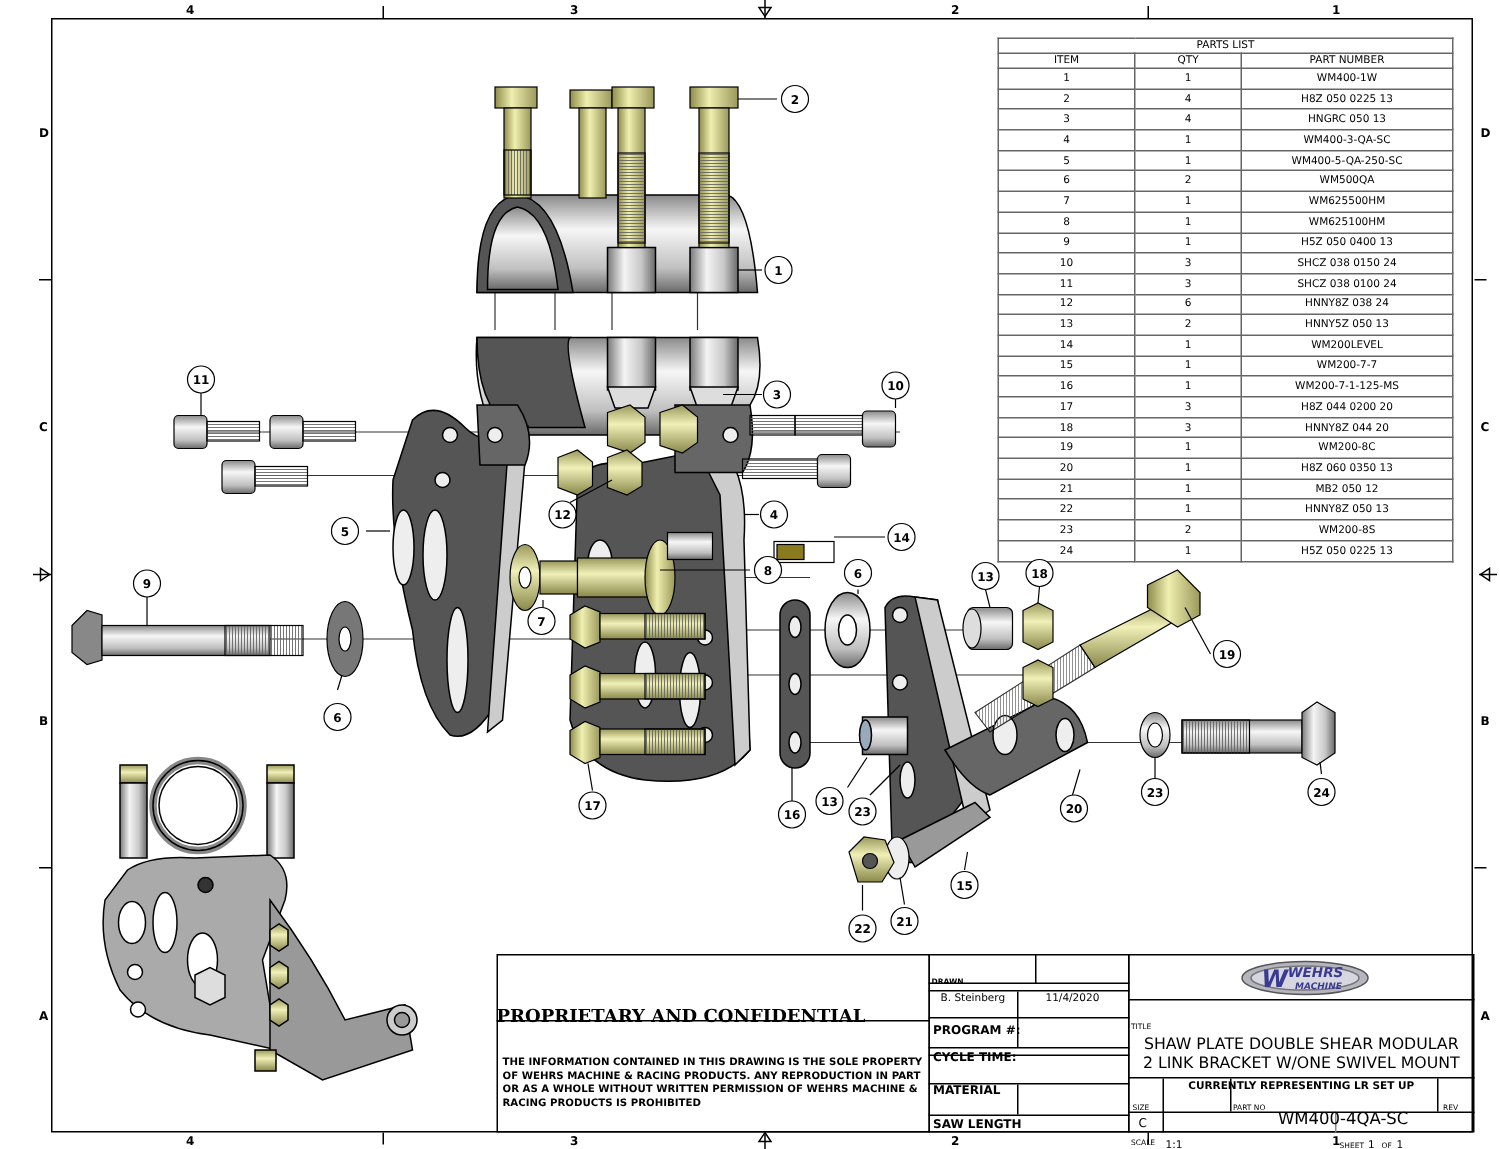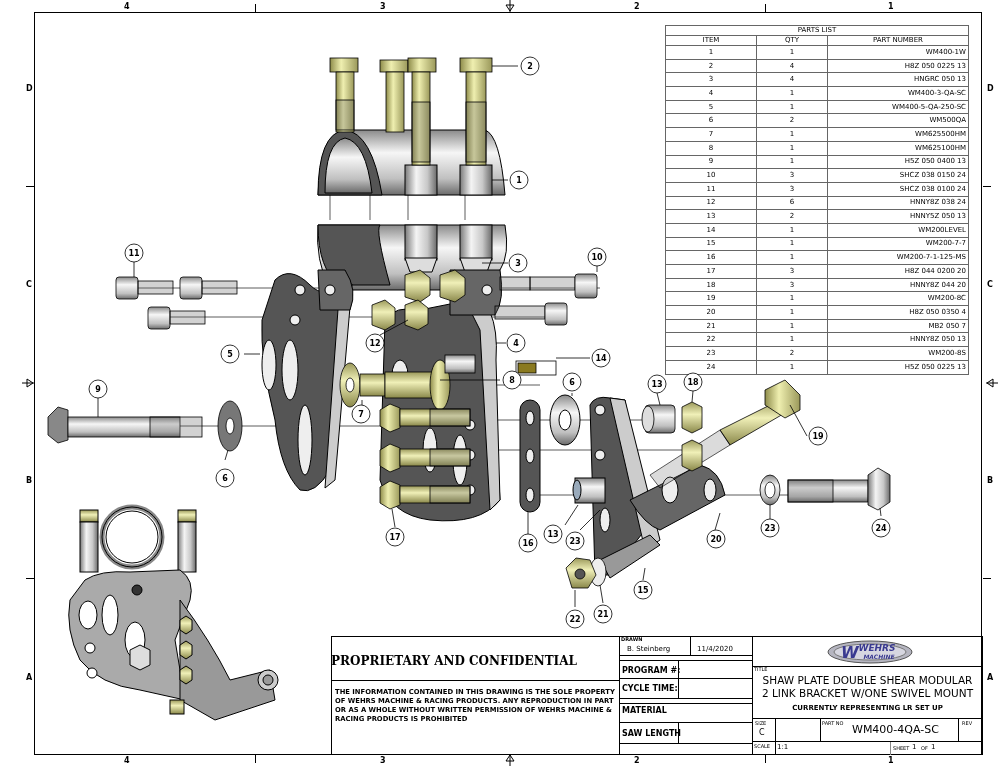--- a/index.html
+++ b/index.html
@@ -7,24 +7,24 @@
   .abs{position:absolute;}
   .frame{position:absolute;left:34px;top:12px;width:948px;height:743px;border:1px solid #000;box-sizing:border-box;}
   .zone{position:absolute;font-size:8px;font-weight:bold;font-family:"DejaVu Sans",sans-serif;}
   .tick-v{position:absolute;width:1px;height:8px;background:#000;}
   .tick-h{position:absolute;height:1px;width:8px;background:#000;}
   
   .parts{position:absolute;left:665px;top:25px;width:304px;border-collapse:collapse;font-size:7px;font-family:"DejaVu Sans",sans-serif;}
   .parts td,.parts th{border:1px solid #666;padding:0 2px;height:12.7px;line-height:11px;font-weight:normal;}
   .parts th{height:9px;line-height:9px;}
   .parts td.c{text-align:center;}
-  .parts td.l{text-align:right;margin-left:36px;}
+  .parts td.l{text-align:center;margin-left:36px;}
   
   .tb{position:absolute;border:1px solid #000;box-sizing:border-box;}
-  .tbl{position:absolute;font-family:"DejaVu Sans",sans-serif;font-weight:bold;}
+  .tbl{position:absolute;font-family:"DejaVu Sans",sans-serif;font-weight:bold;margin-top:16px;}
   .small{font-size:5px;font-weight:normal;}
   svg text{font-family:"DejaVu Sans",sans-serif;}
 </style>
 </head>
 <body>
 
 <div class="frame"></div>
 
 <span class="zone" style="left:124px;top:2px;">4</span>
 <span class="zone" style="left:380px;top:2px;">3</span>
@@ -173,26 +173,26 @@
         <td class="l">HNNY8Z 044 20</td>
       </tr>
       <tr>
         <td class="c">19</td>
         <td class="c">1</td>
         <td class="l">WM200-8C</td>
       </tr>
       <tr>
         <td class="c">20</td>
         <td class="c">1</td>
-        <td class="l">H8Z 050 0350 4</td>
+        <td class="l">H8Z 060 0350 13</td>
       </tr>
       <tr>
         <td class="c">21</td>
         <td class="c">1</td>
-        <td class="l">MB2 050 7</td>
+        <td class="l">MB2 050 12</td>
       </tr>
       <tr>
         <td class="c">22</td>
         <td class="c">1</td>
         <td class="l">HNNY8Z 050 13</td>
       </tr>
       <tr>
         <td class="c">23</td>
         <td class="c">2</td>
         <td class="l">WM200-8S</td>

